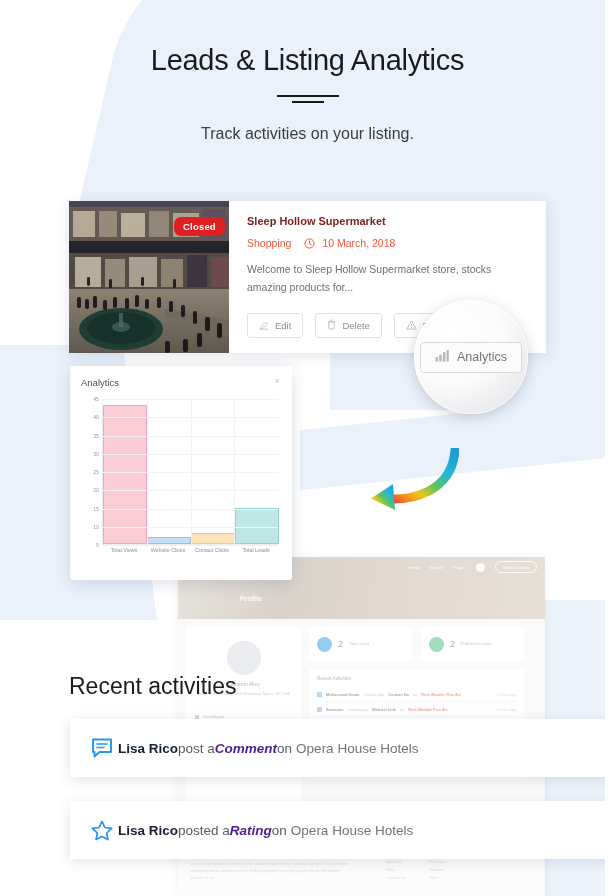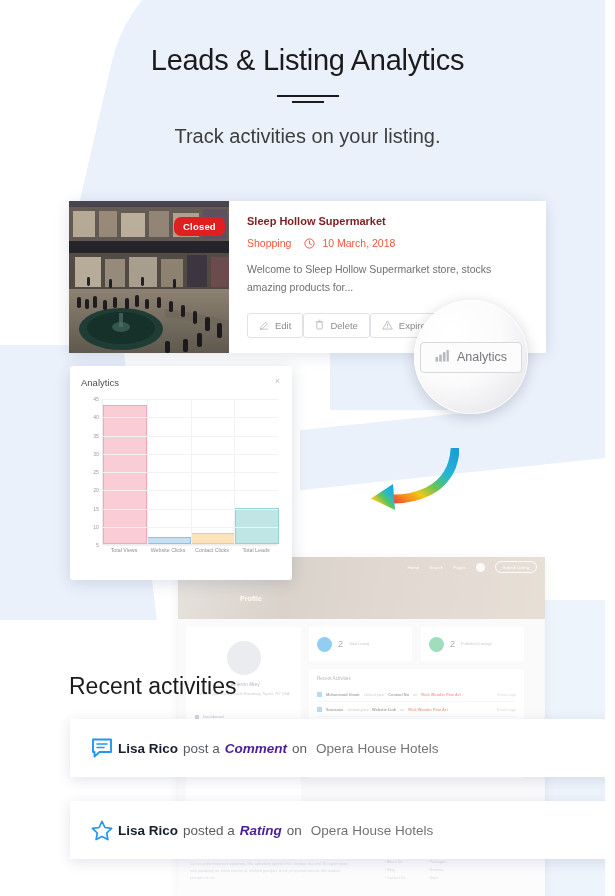--- a/index.html
+++ b/index.html
@@ -88,21 +88,21 @@
   .header-rule .r1 {
     position: absolute; left: 0; top: 0;
     width: 62px; height: 2px; background: #1b1b1b;
   }
   .header-rule .r2 {
     position: absolute; left: 15px; top: 6px;
     width: 32px; height: 2px; background: #1b1b1b;
   }
   .header-sub {
     margin-top: 20px;
-    font-size: 20px;
+    font-size: 16px;
     color: #3d3d3d;
   }
 
   
   .listing-card {
     position: absolute;
     left: 69px; top: 201px;
     width: 477px; height: 152px;
     background: #ffffff;
     display: flex;
@@ -148,21 +148,21 @@
     margin-bottom: 11px;
   }
   .listing-meta .cat { font-weight: 500; }
   .listing-meta .clock { display: inline-flex; margin-left: 6px; }
   .listing-desc {
     font-size: 10.5px;
     line-height: 1.72;
     color: #6d6f75;
     margin-bottom: 17px;
   }
-  .listing-actions { display: flex; gap: 0; }
+  .listing-actions { display: flex; gap: 12px; }
   .act-btn {
     display: inline-flex;
     align-items: center;
     gap: 6px;
     border: 1px solid #dfe2e7;
     border-radius: 3px;
     background: #fff;
     padding: 5px 11px;
     font-size: 9.5px;
     color: #8a8d93;
@@ -408,21 +408,20 @@
     z-index: 8;
   }
   .act-card.c1 { top: 719px; }
   .act-card.c2 { top: 801px; }
   .act-icon { width: 27px; flex: none; display: flex; align-items: center; }
   .act-text {
     font-size: 13.5px;
     color: #585c62;
     display: flex;
     align-items: center;
-    gap: 5px;
     white-space: nowrap;
   }
   .act-user { color: #16202c; font-weight: 700; }
   .act-strong { color: #4c1d95; font-weight: 700; font-style: italic; }
   .act-link { color: #737373; margin-left: 4px; }
 </style>
 </head>
 <body>
 
 <div id="page">

